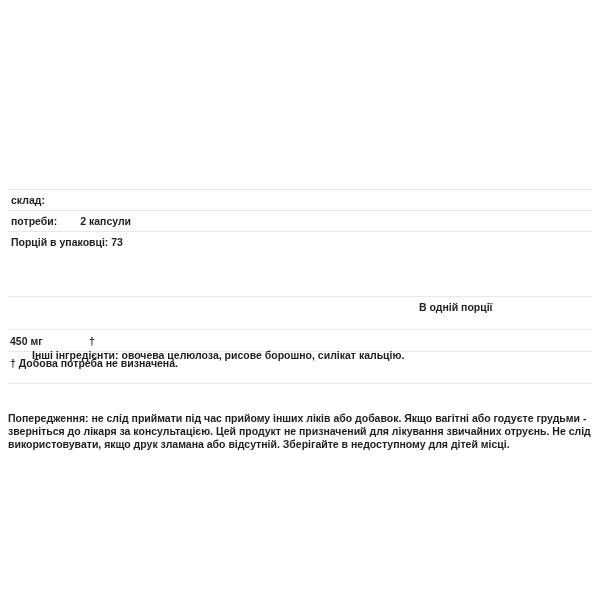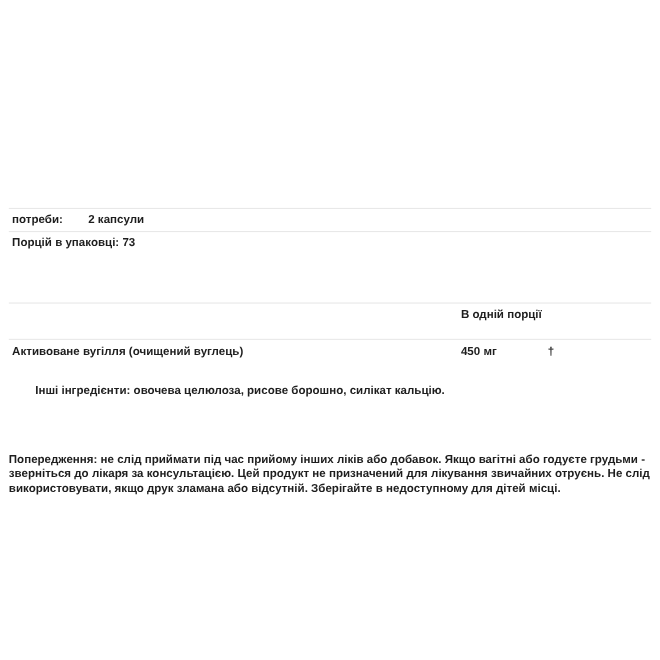--- a/index.html
+++ b/index.html
@@ -28,31 +28,36 @@
       position: absolute; left: 8px; width: 584px; line-height: 13px;
     }
     .other { top: 349px; padding-left: 24px; }
     .warning { top: 374px; margin-top: 38px; }
   </style>
 </head>
 <body>
 
 <div class="panel">
   <div class="row simple">
+    <span>склад:</span>
+  </div>
+  <div class="row simple">
     <span>потреби:</span>
     <span class="portion-val">2 капсули</span>
   </div>
   <div class="row simple">
     <span>Порцій в упаковці: 73</span>
   </div>
   <div class="row head">
     <span class="c1"></span>
     <span class="c2">В одній порції</span>
   </div>
   <div class="row item">
-    <span class="c1">Активоване вугілля (очищений вуглець)</span>
     <span class="c2">450 мг</span>
     <span class="c3">†</span>
+  </div>
+  <div class="row note last">
+    <span>† Добова потреба не визначена.</span>
   </div>
 </div>
 
 <div class="extra other">Інші інгредієнти: овочева целюлоза, рисове борошно, силікат кальцію.</div>
 <div class="extra warning">Попередження: не слід приймати під час прийому інших ліків або добавок. Якщо вагітні або годуєте грудьми - зверніться до лікаря за консультацією. Цей продукт не призначений для лікування звичайних отруєнь. Не слід використовувати, якщо друк зламана або відсутній. Зберігайте в недоступному для дітей місці.</div>
 
 </body></html>

